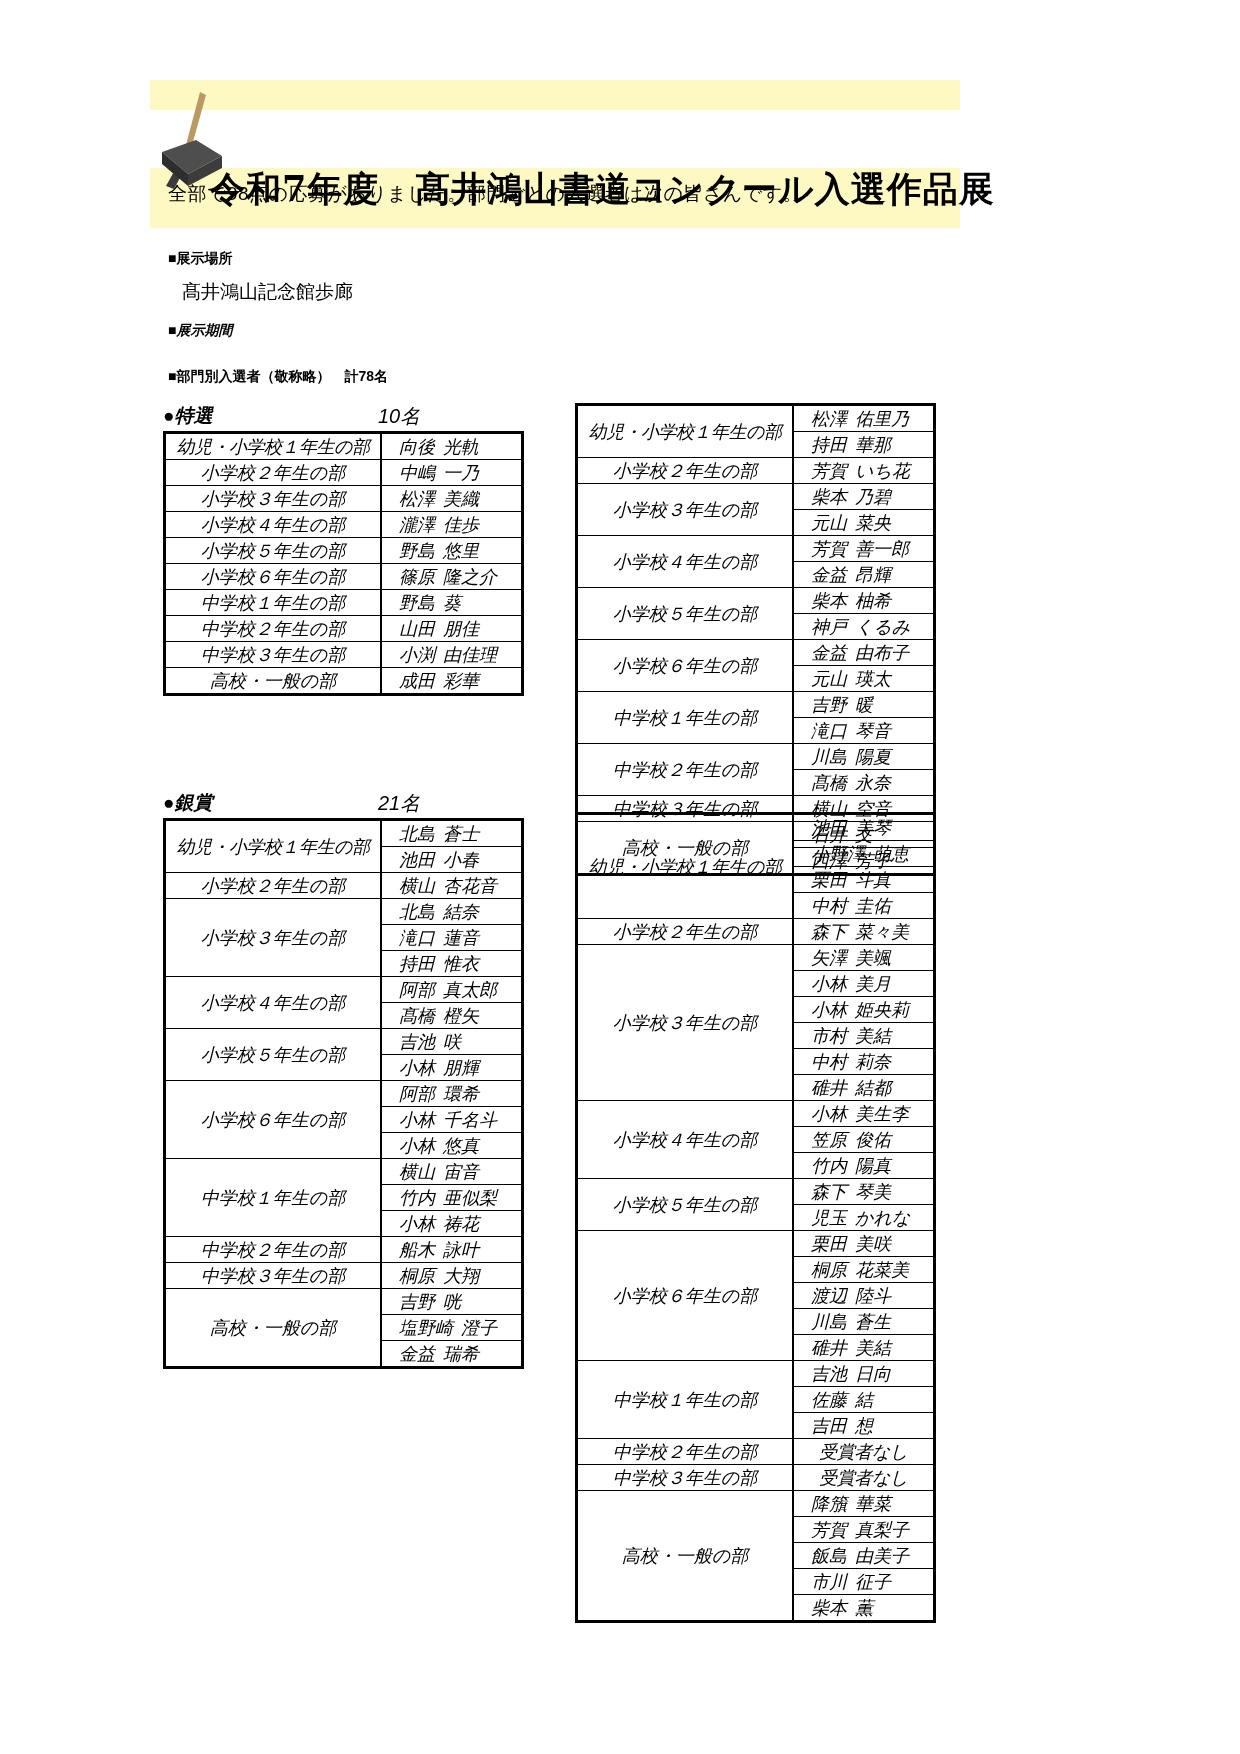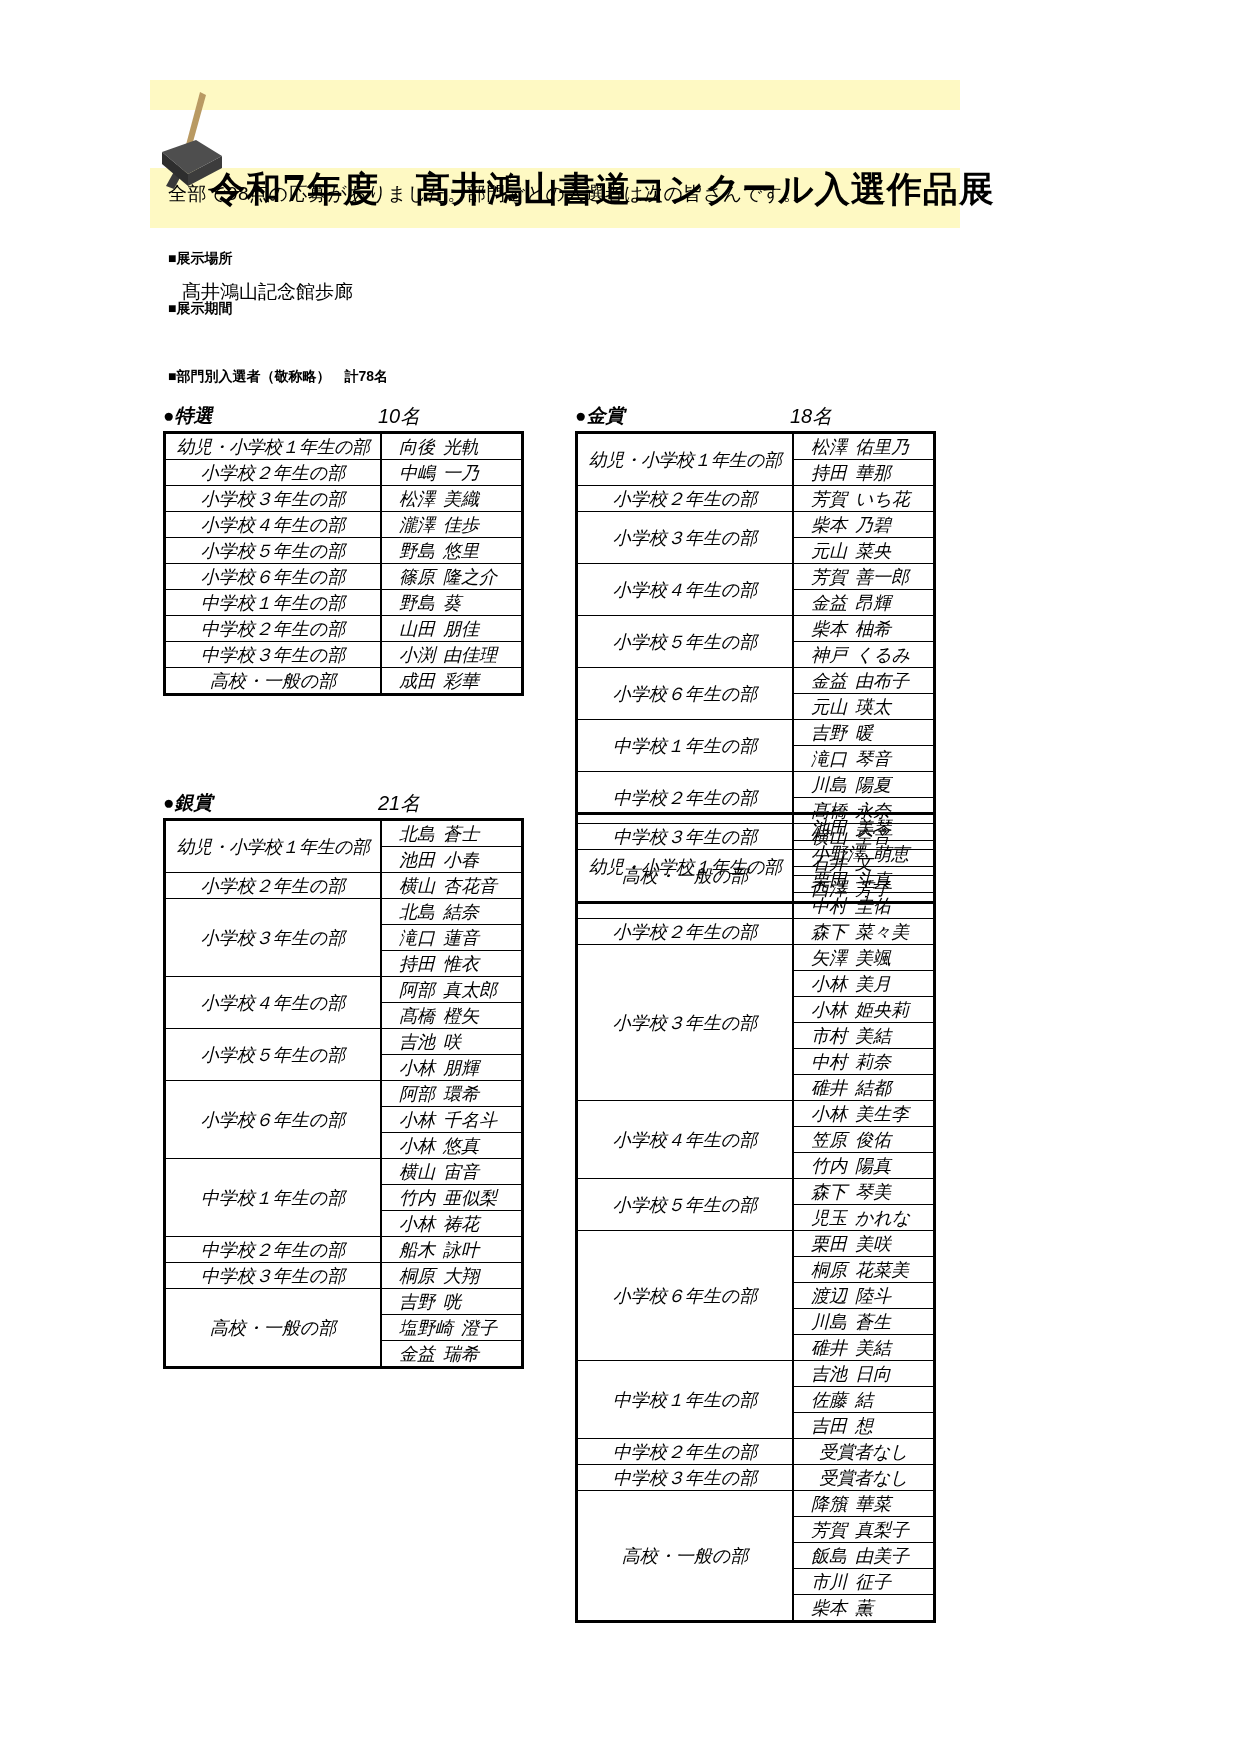--- a/index.html
+++ b/index.html
@@ -153,21 +153,21 @@
 
   <div class="title-text">令和7年度　髙井鴻山書道コンクール入選作品展</div>
   <div class="subtitle-text">全部で98点の応募がありました。部門ごとの入選者は次の皆さんです。</div>
 </div>
 
 <div class="info" style="top:250px;">
   <div class="info-head">■展示場所</div>
   <div class="info-body">髙井鴻山記念館歩廊</div>
 </div>
 
-<div class="info" style="top:300px;">
+<div class="info" style="top:322px;font-style:italic;">
   <div class="info-head">■展示期間</div>
 </div>
 
 <div class="info" style="top:368px;">
   <div class="info-head">■部門別入選者（敬称略）　計78名</div>
 </div>
 
 <div class="award-block" id="block-tokusen" style="left:163px; top:403px;">
   <div class="award-head">
     <span>●特選</span>
@@ -213,24 +213,20 @@
         </tr>
         <tr>
           <td class="cat" rowspan="1">高校・一般の部</td>
           <td class="name"><span class="name-inner"><span class="sur">成田</span><span class="giv">彩華</span></span></td>
         </tr>
       </tbody>
     </table>
 </div>
 
 <div class="award-block" id="block-kinsho" style="left:575px; top:403px;">
-  <div class="award-head">
-    <span>●金賞</span>
-    <span class="count">18名</span>
-  </div>
   <table class="award">
       <tbody>
         <tr>
           <td class="cat cat-first" rowspan="2">幼児・小学校１年生の部</td>
           <td class="name"><span class="name-inner"><span class="sur">松澤</span><span class="giv">佑里乃</span></span></td>
         </tr>
         <tr>
           <td class="name"><span class="name-inner"><span class="sur">持田</span><span class="giv">華那</span></span></td>
         </tr>
         <tr>

